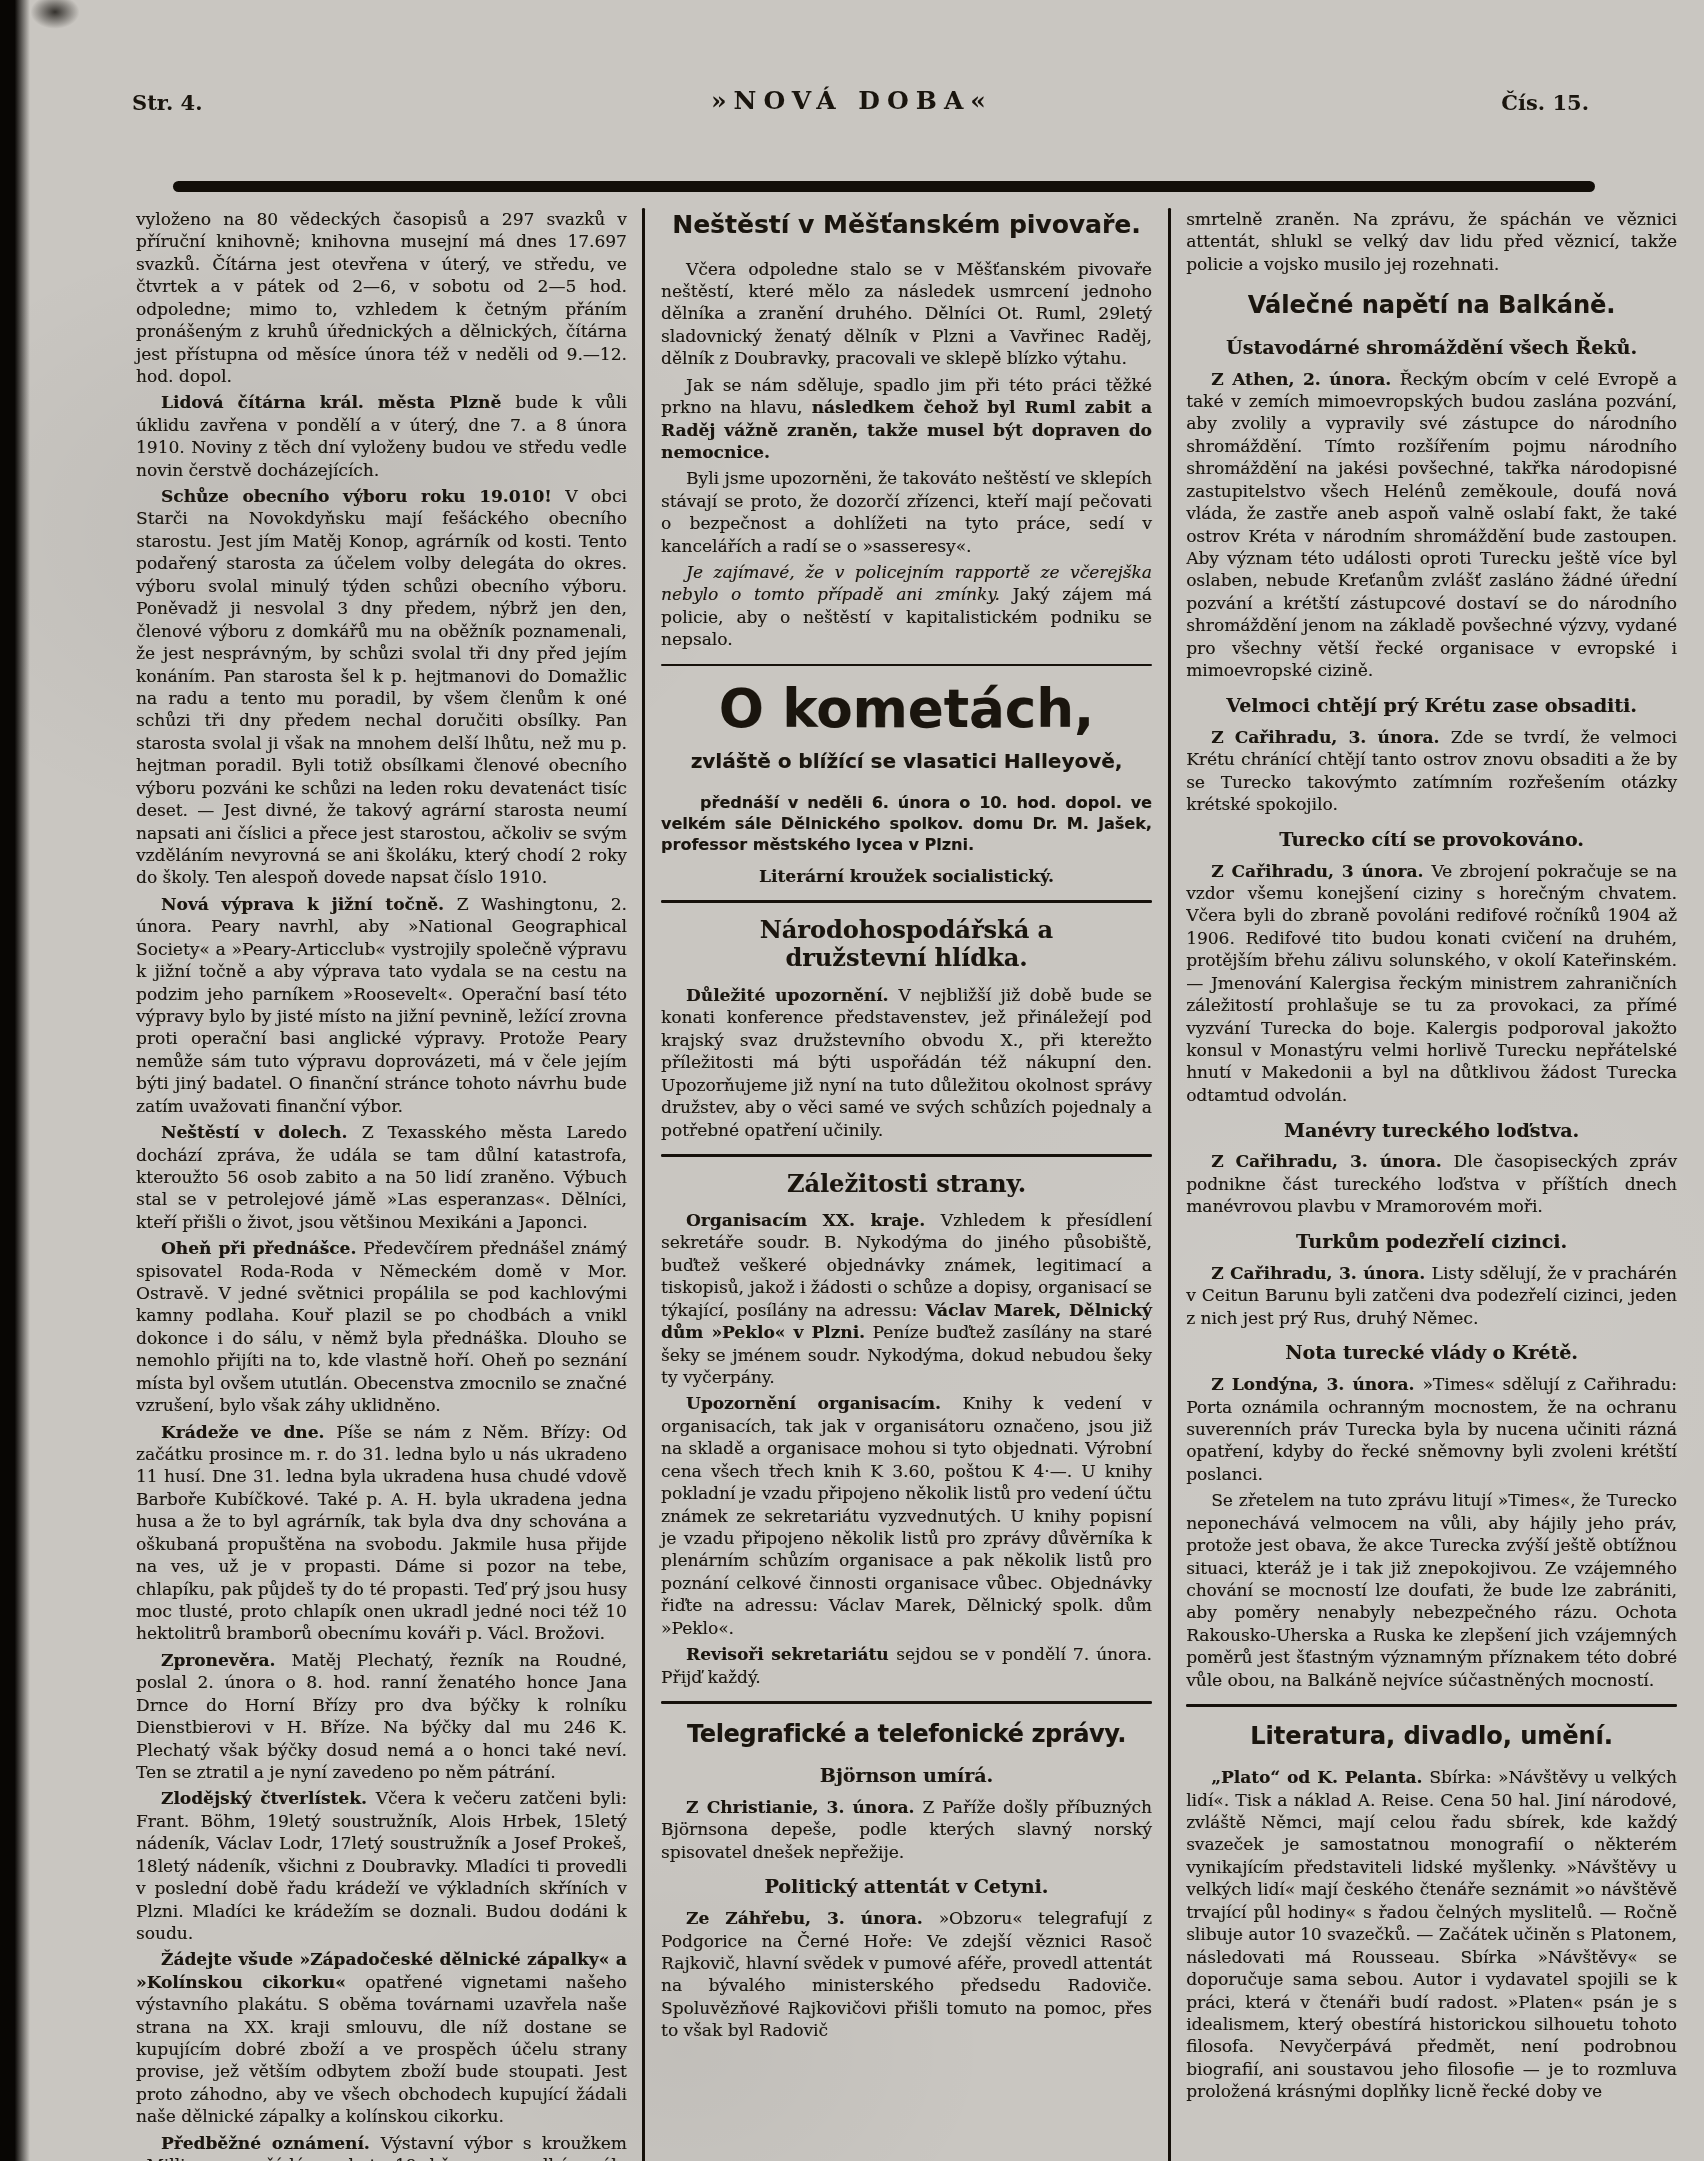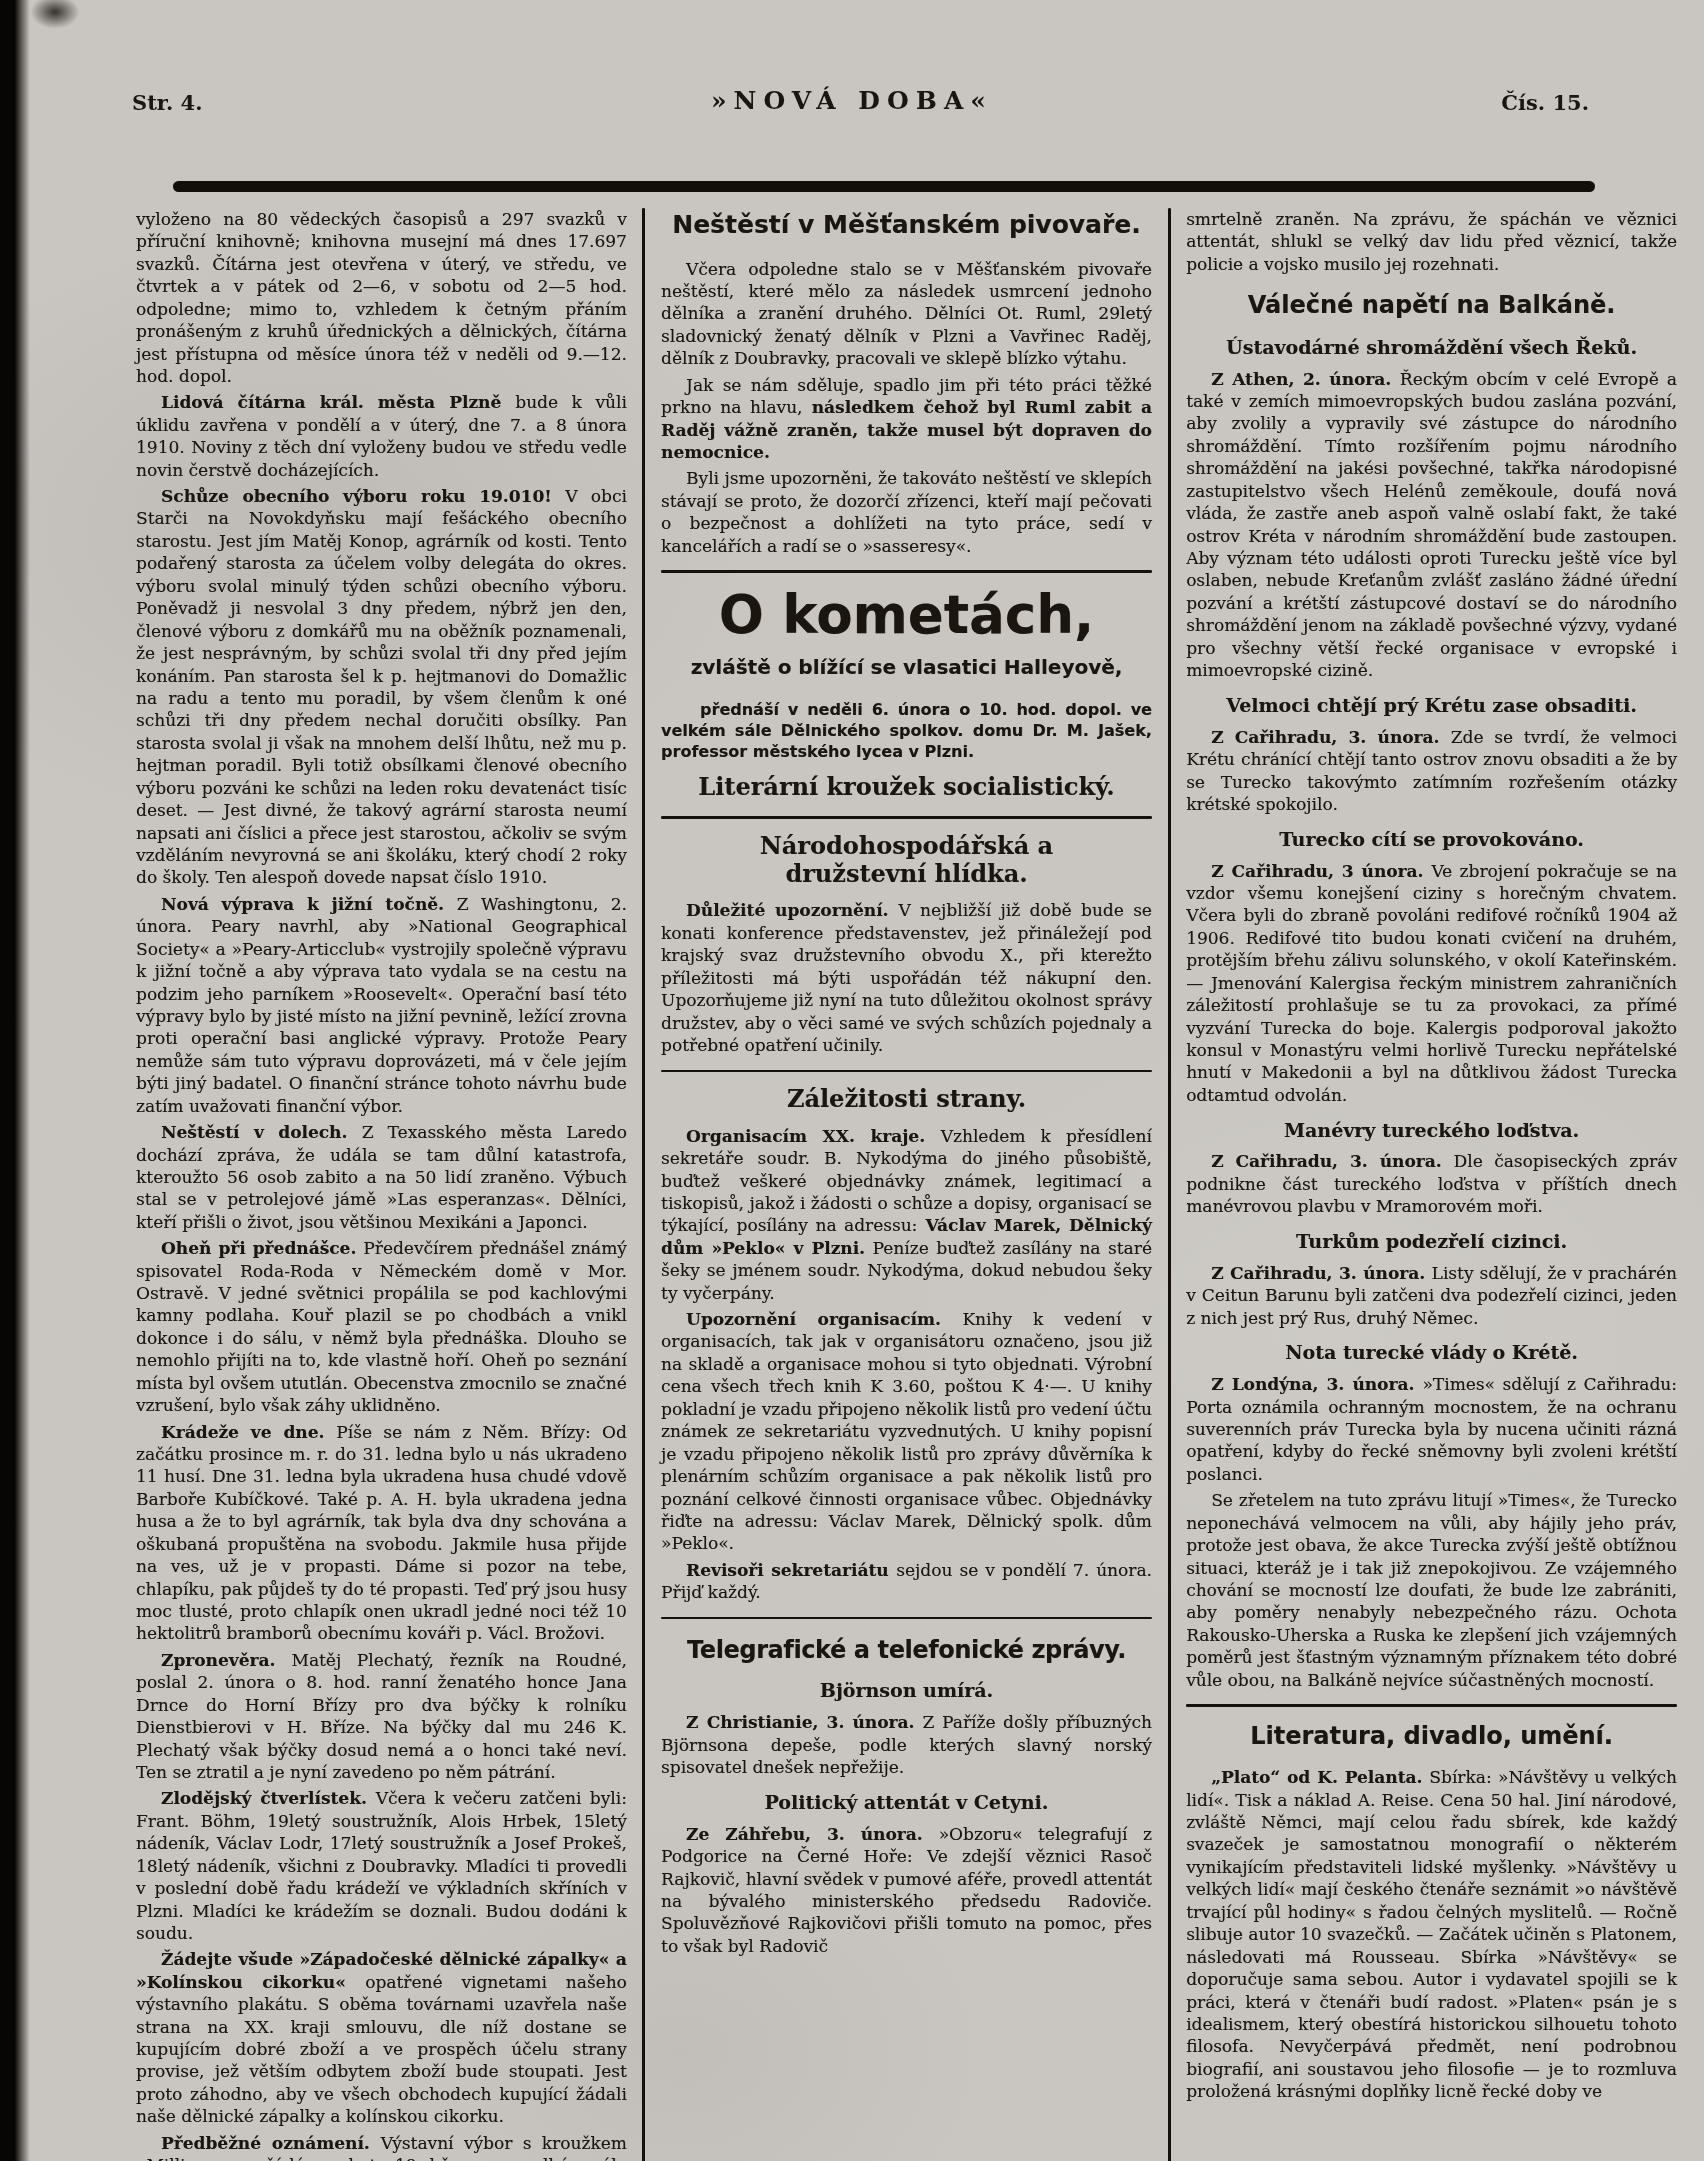--- a/index.html
+++ b/index.html
@@ -35,21 +35,21 @@
   .para.advert-line{font-family:"DejaVu Sans", sans-serif;font-weight:bold;
     font-size:16px;margin:0 0 9.5px;text-indent:39px;}
   .para.advert-text{margin:2.6px 0 6px;text-indent:0;}
 
   .h{font-weight:bold;text-align:center;text-indent:0;}
   .headline{font-family:"DejaVu Sans", sans-serif;font-size:25px;line-height:1.12;
     margin:2.6px 0 19px;}
   .advert-title{font-family:"DejaVu Sans", sans-serif;font-size:53px;line-height:1.05;
     margin:14.7px 0 11.2px;}
   .advert-sub{font-family:"DejaVu Sans", sans-serif;font-size:20px;margin:0 0 18px;}
-  .advert-sign{font-family:"DejaVu Serif", serif;font-size:24px;margin:3.5px 0 9.5px;}
+  .advert-sign{font-family:"DejaVu Serif", serif;font-size:17px;margin:3.5px 0 9.5px;}
   .section-serif{font-family:"DejaVu Serif", serif;font-size:24px;line-height:1.18;
     margin:11.2px 26px 11.2px;}
   .section-sans{font-family:"DejaVu Sans", sans-serif;font-size:24px;margin:14.7px 0 13px;}
   .section-sans-big{font-family:"DejaVu Sans", sans-serif;font-size:24px;letter-spacing:-0.4px;
     margin:15.6px 0 12px;}
   .subhead{font-family:"DejaVu Serif", serif;font-size:19px;margin:11.2px 0 7.8px;}
   .rule{height:2.6px;background:#16110b;margin:13px 0;border-radius:1.3px;}
 </style>
 </head>
 <body>
@@ -78,20 +78,21 @@
         <p class="para "><strong>Zlodějský čtverlístek. </strong>Včera k večeru zatčeni byli: Frant. Böhm, 19letý soustružník, Alois Hrbek, 15letý nádeník, Václav Lodr, 17letý soustružník a Josef Prokeš, 18letý nádeník, všichni z Doubravky. Mladíci ti provedli v poslední době řadu krádeží ve výkladních skříních v Plzni. Mladíci ke krádežím se doznali. Budou dodáni k soudu.</p>
         <p class="para "><strong>Žádejte všude »Západočeské dělnické zápalky« a »Kolínskou cikorku« </strong>opatřené vignetami našeho výstavního plakátu. S oběma továrnami uzavřela naše strana na XX. kraji smlouvu, dle níž dostane se kupujícím dobré zboží a ve prospěch účelu strany provise, jež větším odbytem zboží bude stoupati. Jest proto záhodno, aby ve všech obchodech kupující žádali naše dělnické zápalky a kolínskou cikorku.</p>
         <p class="para "><strong>Předběžné oznámení. </strong>Výstavní výbor s kroužkem »Million« uspořádá v sobotu 19. března ve velkém sále Dělnického domu velkou zábavu. Zábava ta bude pořádaná ve prospěch Dělnického domu a bude jaksi oživením dojmů naší výstavy. Budou uspořádány různé attrakce a předvedeny děje a obrazy z výstavy. Mimo to dostane se každému desátému návštěvníku velmi cenného dárku a upomínek z naší výstavy. V době nejbližší budou dány do předprodeje vstupenky, jež zajisté dojdou hojného odbytu. Na každé vstupence bude číslo, dle něhož připadne šťastným cenná odměna. Připravujte se všichni na »výstavní večer« dne 19. března!</p>
       </div>
     <div class="vrule"></div>
     <div class="col">
         <div class="h headline">Neštěstí v Měšťanském pivovaře.</div>
         <p class="para ">Včera odpoledne stalo se v Měšťanském pivovaře neštěstí, které mělo za následek usmrcení jednoho dělníka a zranění druhého. Dělníci Ot. Ruml, 29letý sladovnický ženatý dělník v Plzni a Vavřinec Raděj, dělník z Doubravky, pracovali ve sklepě blízko výtahu.</p>
         <p class="para ">Jak se nám sděluje, spadlo jim při této práci těžké prkno na hlavu,<strong> následkem čehož byl Ruml zabit a Raděj vážně zraněn, takže musel být dopraven do nemocnice.</strong></p>
         <p class="para ">Byli jsme upozorněni, že takováto neštěstí ve sklepích stávají se proto, že dozorčí zřízenci, kteří mají pečovati o bezpečnost a dohlížeti na tyto práce, sedí v kancelářích a radí se o »sasseresy«.</p>
+        <p class="para "><em>Je zajímavé, že v policejním rapportě ze včerejška nebylo o tomto případě ani zmínky. </em>Jaký zájem má policie, aby o neštěstí v kapitalistickém podniku se nepsalo.</p>
         <div class="rule "></div>
         <div class="h advert-title">O kometách,</div>
         <div class="h advert-sub">zvláště o blížící se vlasatici Halleyově,</div>
         <p class="para advert-line noindent">přednáší v neděli 6. února o 10. hod. dopol. ve velkém sále Dělnického spolkov. domu Dr. M. Jašek, professor městského lycea v Plzni.</p>
         <div class="h advert-sign">Literární kroužek socialistický.</div>
         <div class="rule "></div>
         <div class="h section-serif">Národohospodářská a družstevní hlídka.</div>
         <p class="para "><strong>Důležité upozornění. </strong>V nejbližší již době bude se konati konference představenstev, jež přináležejí pod krajský svaz družstevního obvodu X., při kterežto příležitosti má býti uspořádán též nákupní den. Upozorňujeme již nyní na tuto důležitou okolnost správy družstev, aby o věci samé ve svých schůzích pojednaly a potřebné opatření učinily.</p>
         <div class="rule "></div>
         <div class="h section-serif">Záležitosti strany.</div>

